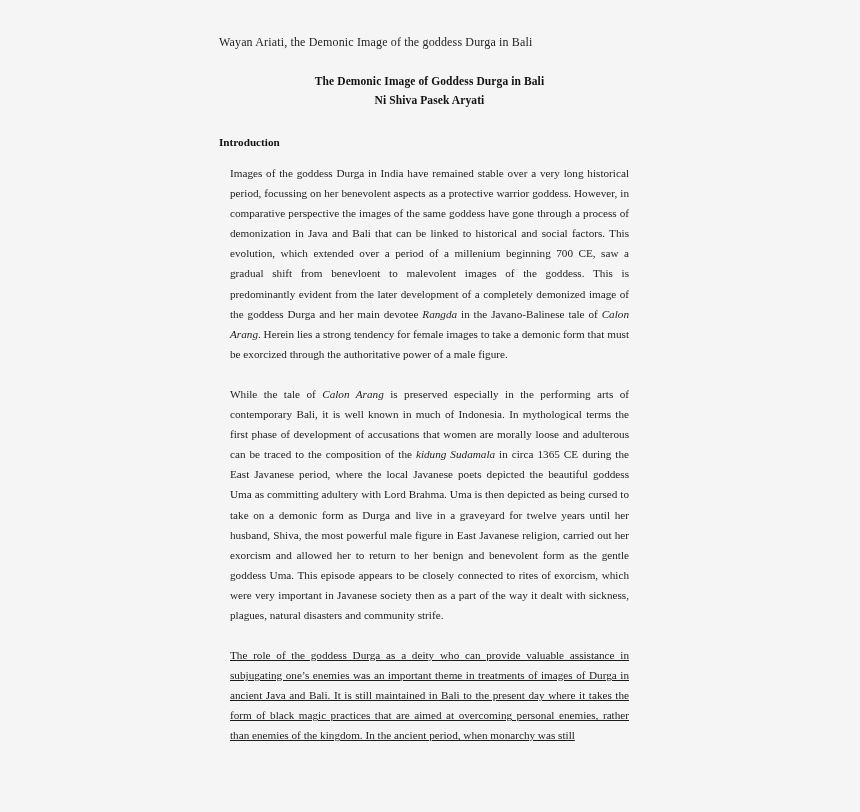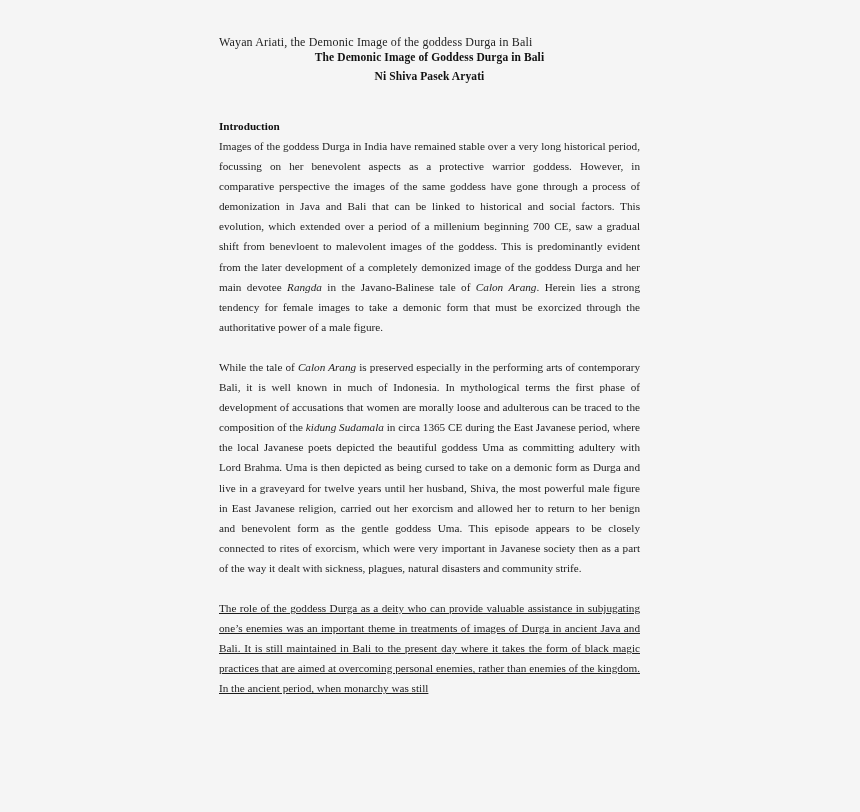--- a/index.html
+++ b/index.html
@@ -34,20 +34,21 @@
     font-size: 12px;
     line-height: 11px;
     letter-spacing: 0.15px;
     color: #232323;
     padding-top: 37px;
     white-space: nowrap;
   }
 
   .title-block {
     text-align: center;
+    margin-top: 24px;
   }
 
   .doc-title {
     font-size: 11.5px;
     font-weight: bold;
     line-height: 19px;
     letter-spacing: 0.1px;
     color: #111;
   }
 
@@ -56,30 +57,30 @@
     font-weight: bold;
     line-height: 19px;
     letter-spacing: 0.1px;
     color: #111;
   }
 
   .section-heading {
     font-size: 11.2px;
     font-weight: bold;
     line-height: 20px;
-    margin-top: 30px;
+    margin-top: 22px;
     color: #111;
   }
 
   p.body-par {
     font-size: 11.2px;
     line-height: 20.1px;
     text-align: justify;
     text-justify: inter-word;
-    margin: 0;
+    margin: 11px;
     color: #1c1c1c;
     hyphens: none;
   }
 
   p.body-par.gap {
     margin-top: 20px;
   }
 
   p.body-par.clipped {
     max-height: 102px;

